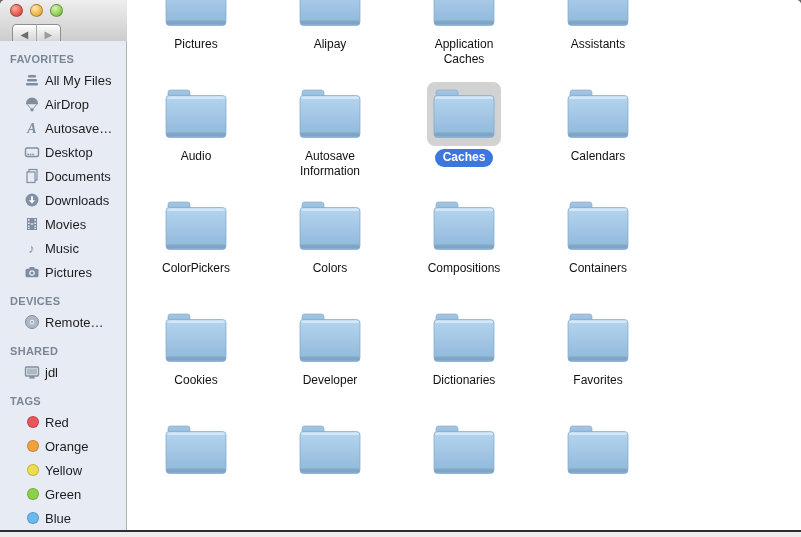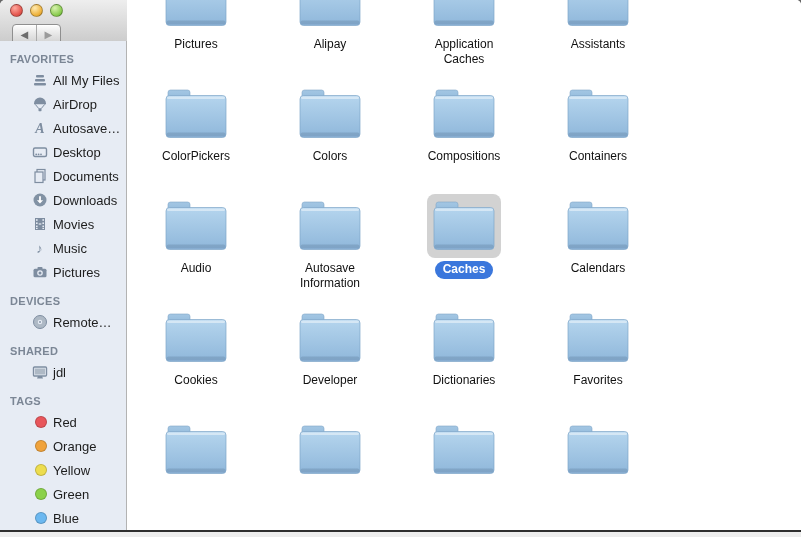--- a/index.html
+++ b/index.html
@@ -54,21 +54,21 @@
     display:flex;align-items:center;padding-left:6px;gap:4px;
   }
   .search-field input{border:none;outline:none;background:transparent;flex:1;font-size:12px;height:16px;padding:0;}
   
   .content{position:absolute;top:51px;left:0;width:801px;height:479px;display:flex;align-items:flex-end;}
   .sidebar{
     width:127px;background:#e7ecf4;border-right:1px solid #b3b3b3;
     overflow:hidden;flex-shrink:0;padding-top:1px;
   }
   .sb-header{font-size:11px;font-weight:bold;color:#7b8695;margin:11px 0 3px 10px;letter-spacing:.3px;}
-  .sb-item{height:24px;display:flex;align-items:center;padding-left:31px;gap:5px;cursor:default;}
+  .sb-item{height:24px;display:flex;align-items:center;padding-left:23px;gap:5px;cursor:default;}
   .sb-item .sb-icon{width:17px;height:16px;display:flex;align-items:center;justify-content:center;flex-shrink:0;}
   .sb-item .sb-label{font-size:13px;color:#1d1d1d;white-space:nowrap;}
   .note-glyph{font-size:13px;color:#7e8da0;line-height:1;}
   .tag-dot{width:12px;height:12px;border-radius:50%;border:1px solid rgba(0,0,0,.18);margin-left:2px;}
   .main{flex:1;background:#fff;overflow:hidden;position:relative;}
   .grid{padding:12px 0 0 2px;}
   .grid-row{display:flex;height:112px;}
   .cell{width:134px;display:flex;flex-direction:column;align-items:center;}
   .iconbox{width:74px;height:64px;border-radius:8px;display:flex;align-items:center;justify-content:center;}
   .iconbox.selected{background:#d2d2d2;}
@@ -423,20 +423,55 @@
           </div>
         </div>
 
         <div class="grid-row">
           <div class="cell">
             <div class="iconbox">
                 <svg width="64" height="52">
                   <use href="#sym-folder"></use>
                 </svg>
               </div>
+            <div class="folder-label">Audio</div>
+          </div>
+          <div class="cell">
+            <div class="iconbox">
+                <svg width="64" height="52">
+                  <use href="#sym-folder"></use>
+                </svg>
+              </div>
+            <div class="folder-label">Autosave Information</div>
+          </div>
+          <div class="cell">
+            <div class="iconbox selected">
+                <svg width="64" height="52">
+                  <use href="#sym-folder"></use>
+                </svg>
+              </div>
+            <div class="folder-label selected-pill">Caches</div>
+          </div>
+          <div class="cell">
+            <div class="iconbox">
+                <svg width="64" height="52">
+                  <use href="#sym-folder"></use>
+                </svg>
+              </div>
+            <div class="folder-label">Calendars</div>
+          </div>
+        </div>
+
+        <div class="grid-row">
+          <div class="cell">
+            <div class="iconbox">
+                <svg width="64" height="52">
+                  <use href="#sym-folder"></use>
+                </svg>
+              </div>
             <div class="folder-label">ColorPickers</div>
           </div>
           <div class="cell">
             <div class="iconbox">
                 <svg width="64" height="52">
                   <use href="#sym-folder"></use>
                 </svg>
               </div>
             <div class="folder-label">Colors</div>
           </div>
@@ -448,55 +483,20 @@
               </div>
             <div class="folder-label">Compositions</div>
           </div>
           <div class="cell">
             <div class="iconbox">
                 <svg width="64" height="52">
                   <use href="#sym-folder"></use>
                 </svg>
               </div>
             <div class="folder-label">Containers</div>
-          </div>
-        </div>
-
-        <div class="grid-row">
-          <div class="cell">
-            <div class="iconbox">
-                <svg width="64" height="52">
-                  <use href="#sym-folder"></use>
-                </svg>
-              </div>
-            <div class="folder-label">Audio</div>
-          </div>
-          <div class="cell">
-            <div class="iconbox">
-                <svg width="64" height="52">
-                  <use href="#sym-folder"></use>
-                </svg>
-              </div>
-            <div class="folder-label">Autosave Information</div>
-          </div>
-          <div class="cell">
-            <div class="iconbox selected">
-                <svg width="64" height="52">
-                  <use href="#sym-folder"></use>
-                </svg>
-              </div>
-            <div class="folder-label selected-pill">Caches</div>
-          </div>
-          <div class="cell">
-            <div class="iconbox">
-                <svg width="64" height="52">
-                  <use href="#sym-folder"></use>
-                </svg>
-              </div>
-            <div class="folder-label">Calendars</div>
           </div>
         </div>
 
         <div class="grid-row">
           <div class="cell">
             <div class="iconbox">
                 <svg width="64" height="52">
                   <use href="#sym-folder"></use>
                 </svg>
               </div>

